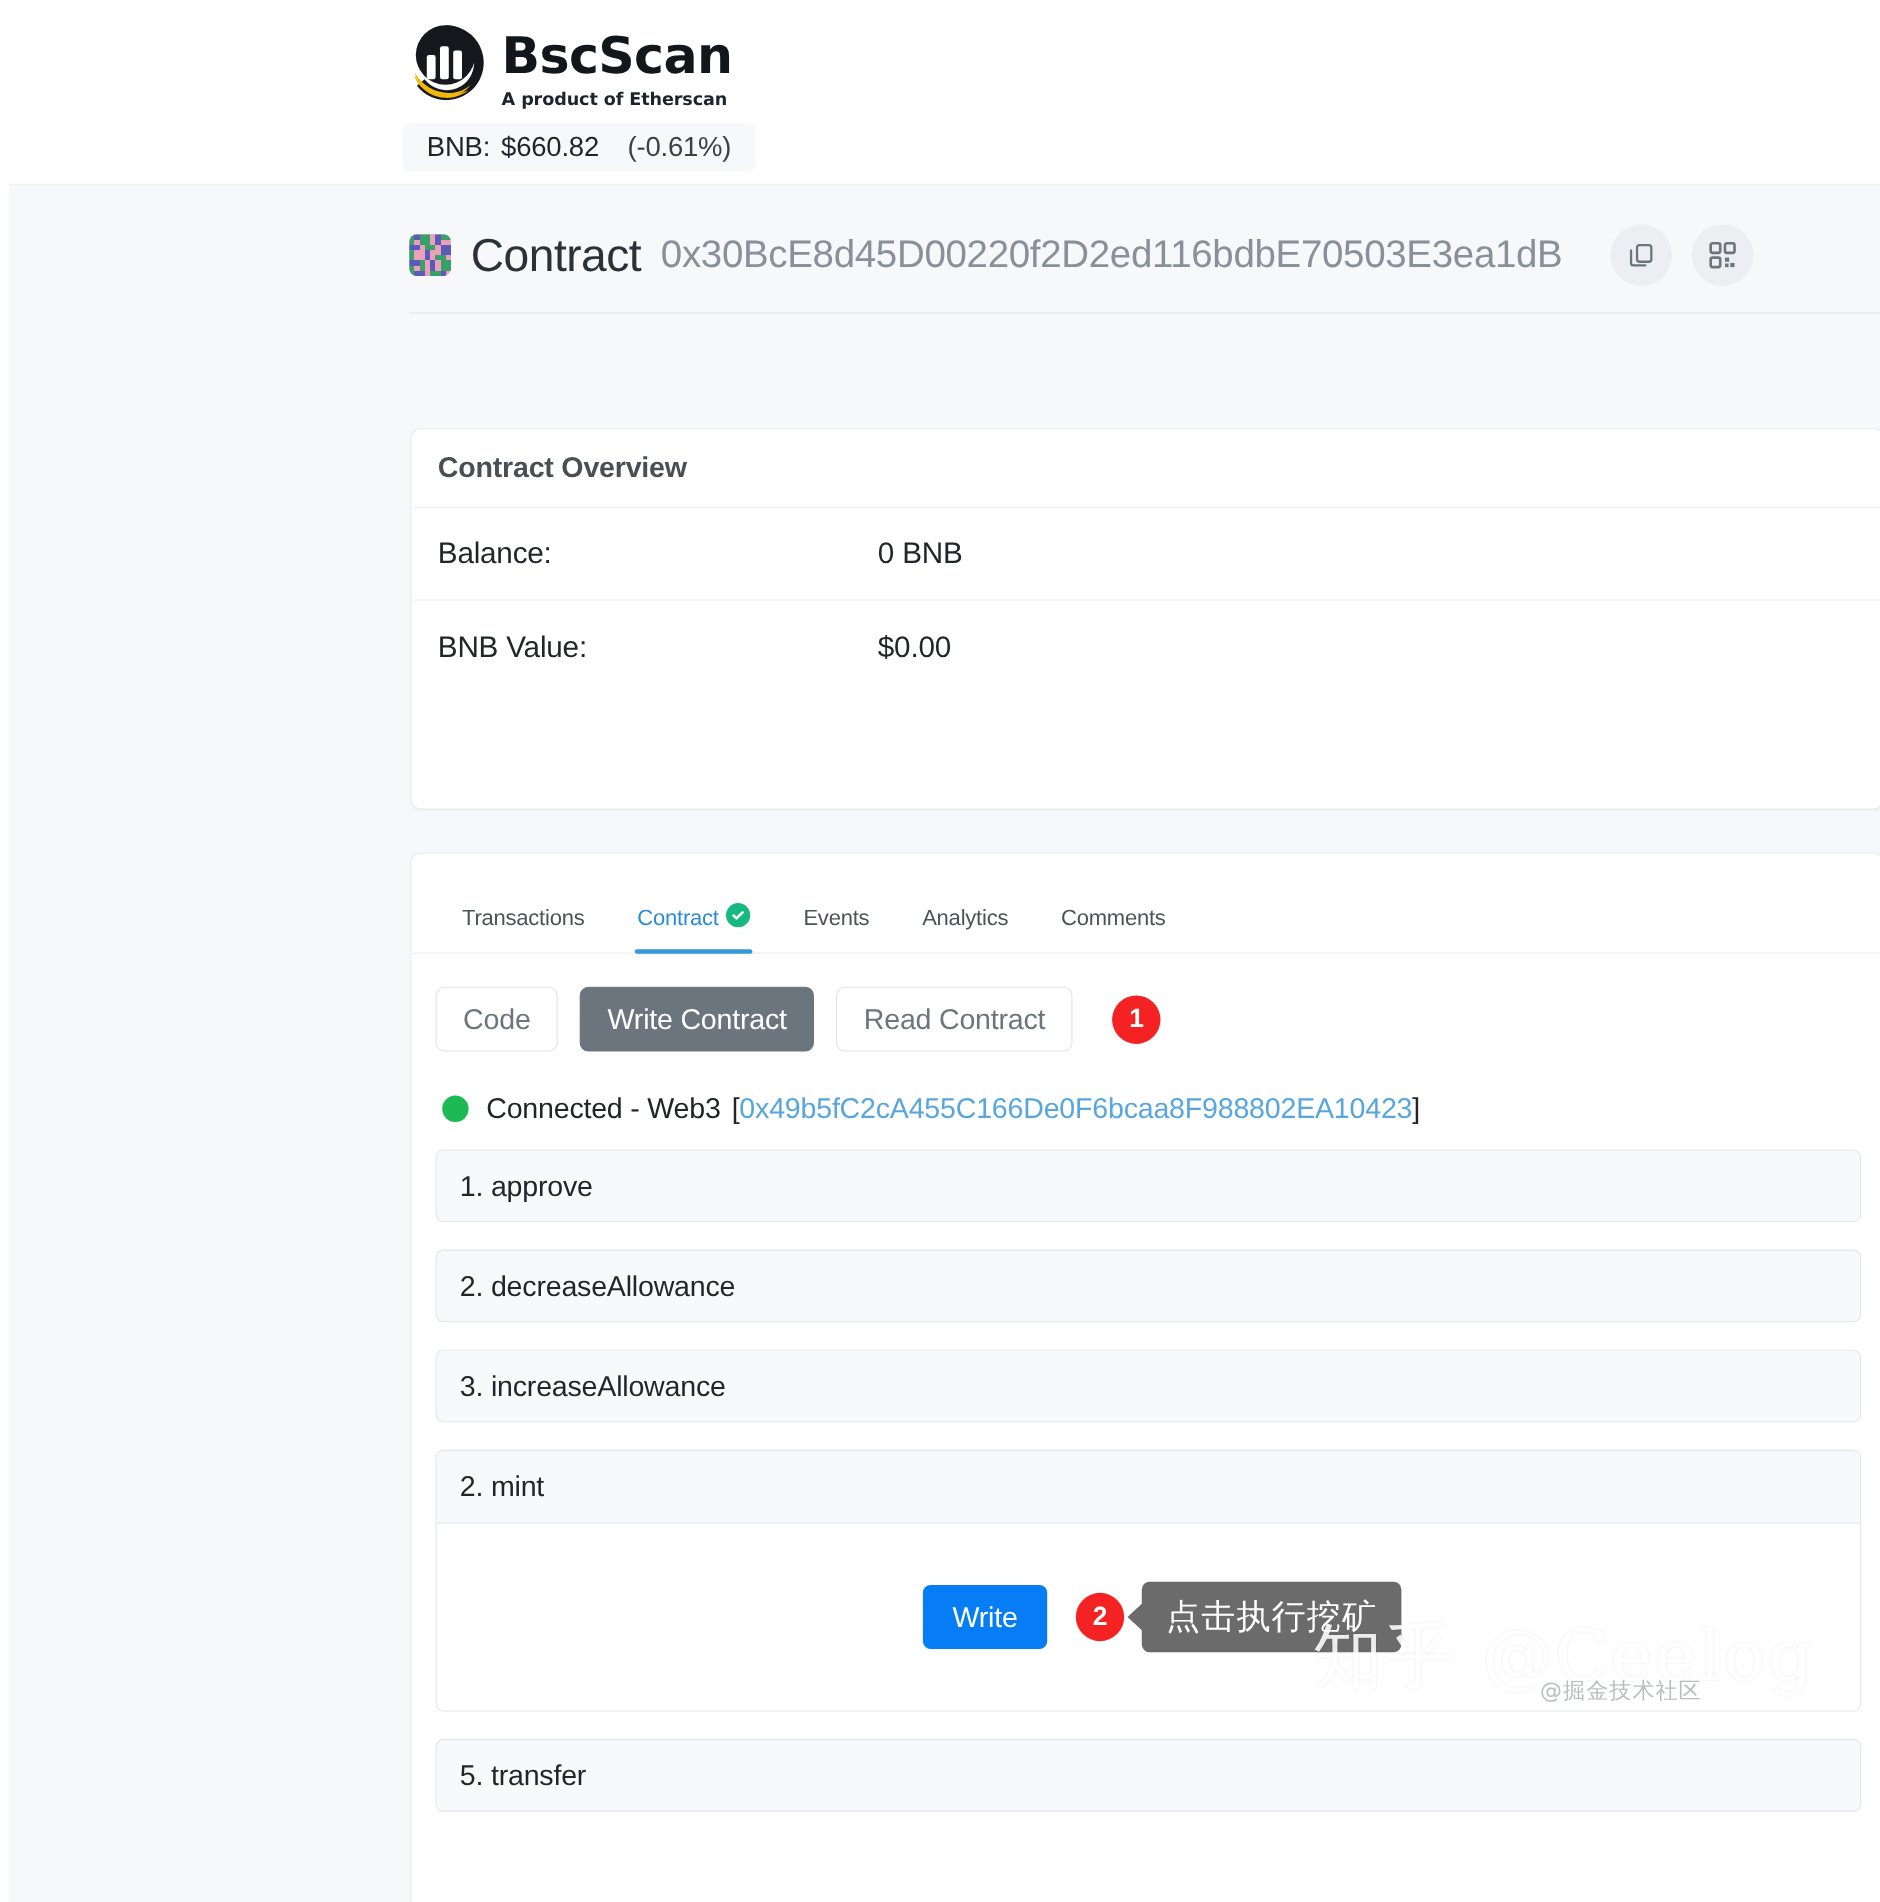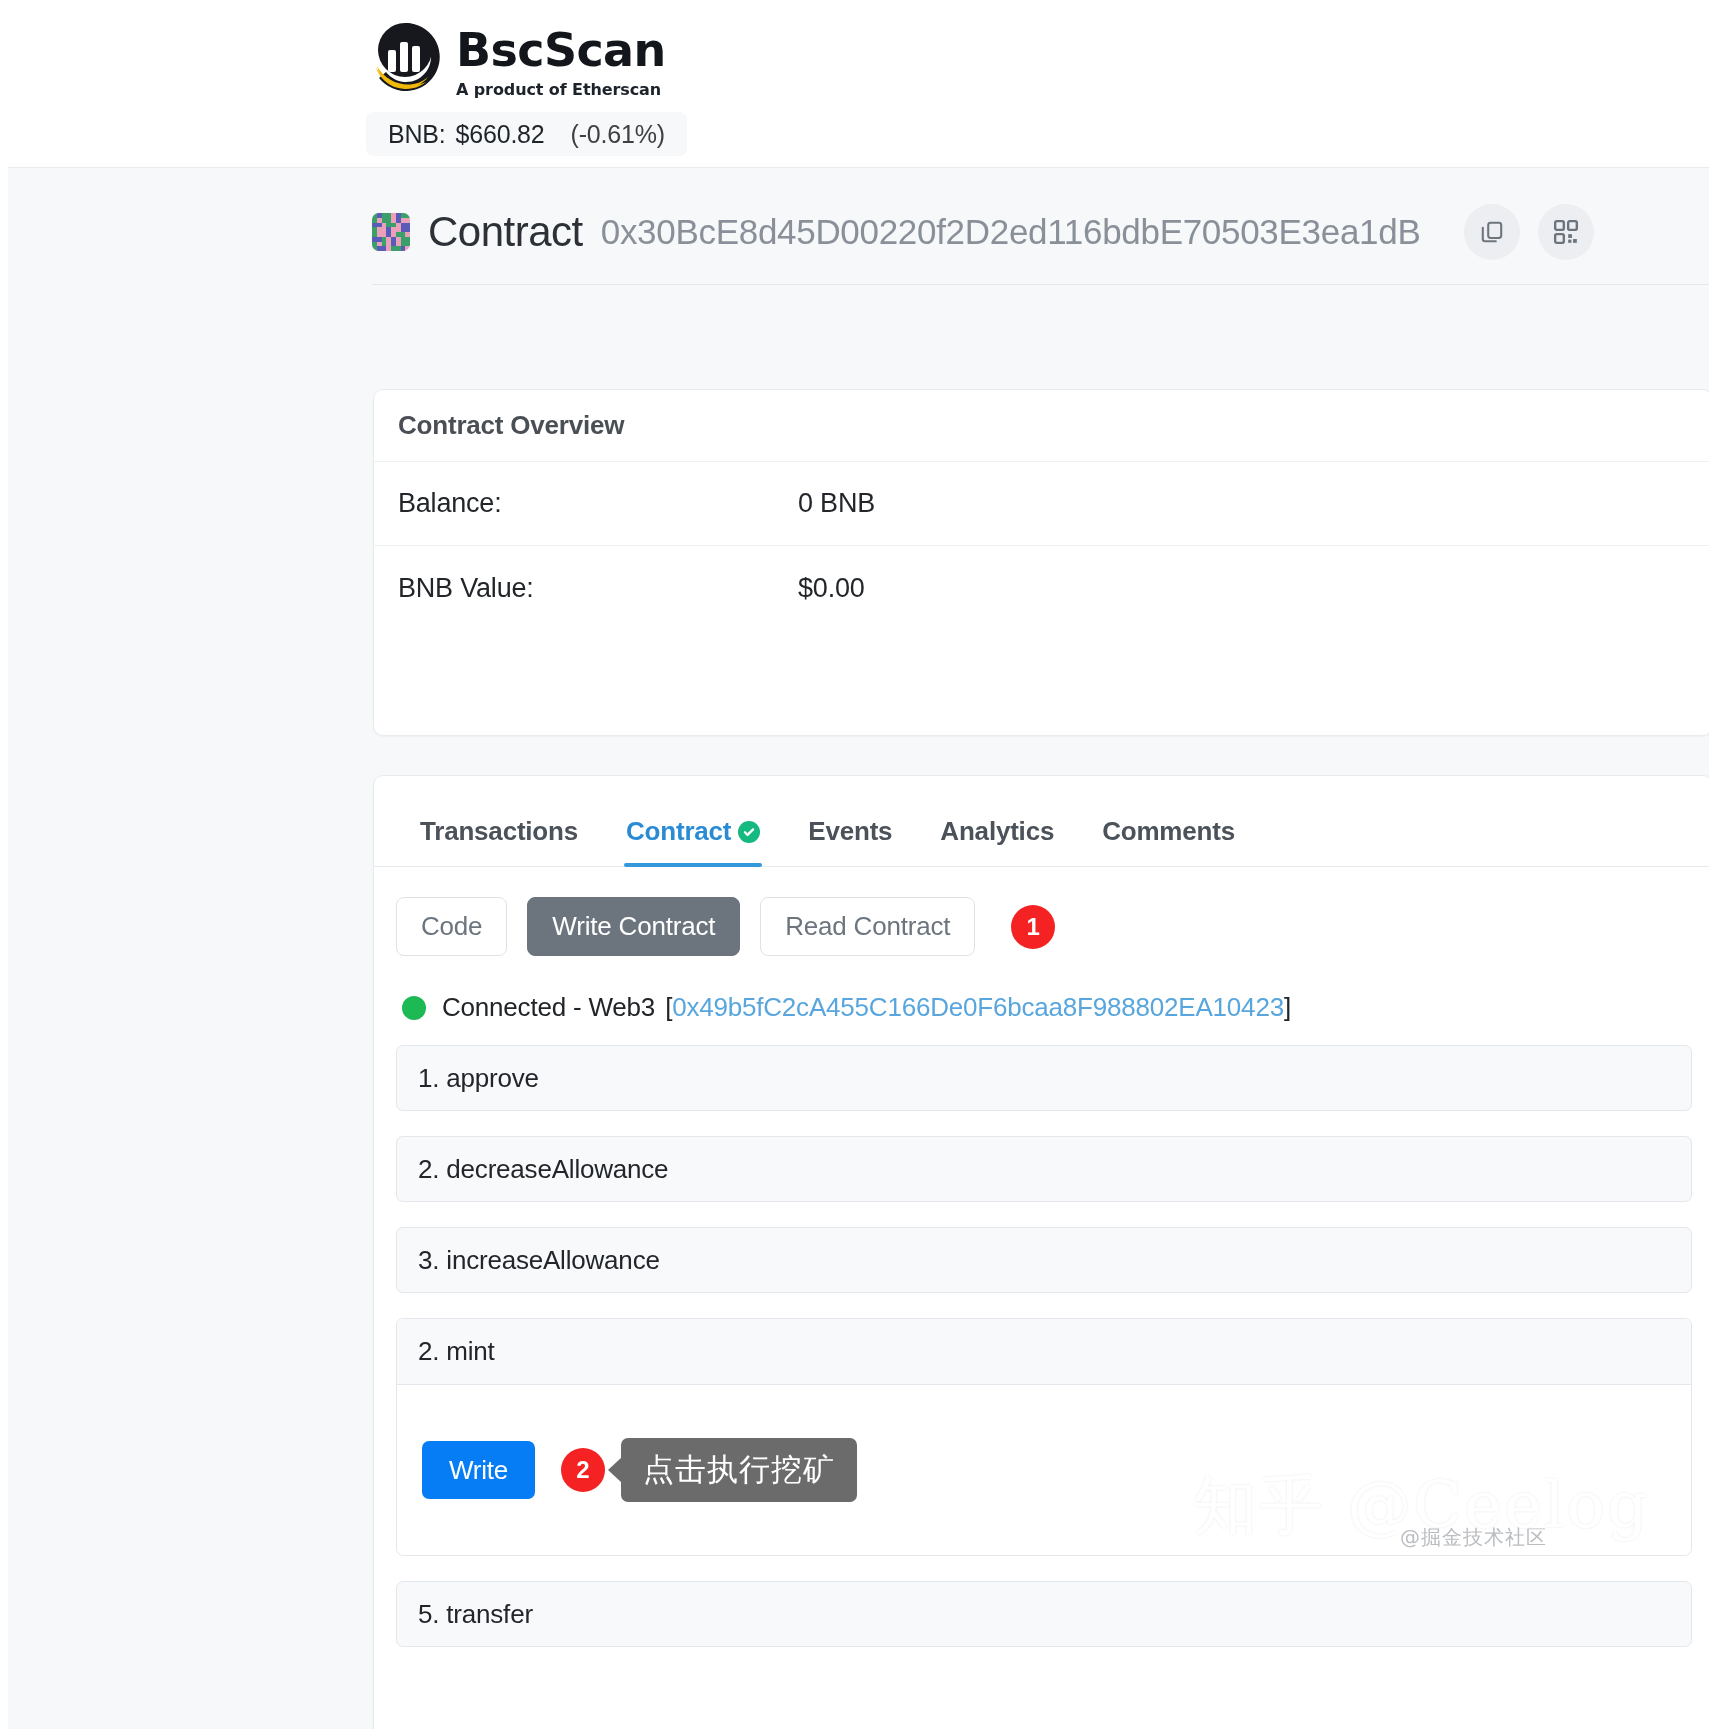--- a/index.html
+++ b/index.html
@@ -178,22 +178,22 @@
   .tabs {
     display: flex;
     align-items: flex-end;
     height: 91px;
     padding: 0 22px;
     border-bottom: 1px solid #e7eaee;
     gap: 0;
   }
   .tab {
     position: relative;
-    font-size: 26px;
-    font-weight: 700;
+    font-size: 20px;
+    font-weight: 400;
     color: #4c5259;
     padding: 0 24px 19px 24px;
     letter-spacing: -0.2px;
     cursor: pointer;
     white-space: nowrap;
     display: flex;
     align-items: flex-end;
     gap: 7px;
   }
   .tab.active { color: #2a8bd5; }
@@ -311,20 +311,21 @@
     font-size: 26px;
     color: #22262b;
     letter-spacing: -0.2px;
     cursor: pointer;
   }
   .fn-body {
     height: 170px;
     display: flex;
     align-items: center;
     padding-left: 25px;
+    justify-content: center;
   }
   .write-btn {
     height: 58px;
     min-width: 113px;
     padding: 0 22px;
     background: #067cf5;
     border: none;
     border-radius: 7px;
     color: #ffffff;
     font-size: 26px;

